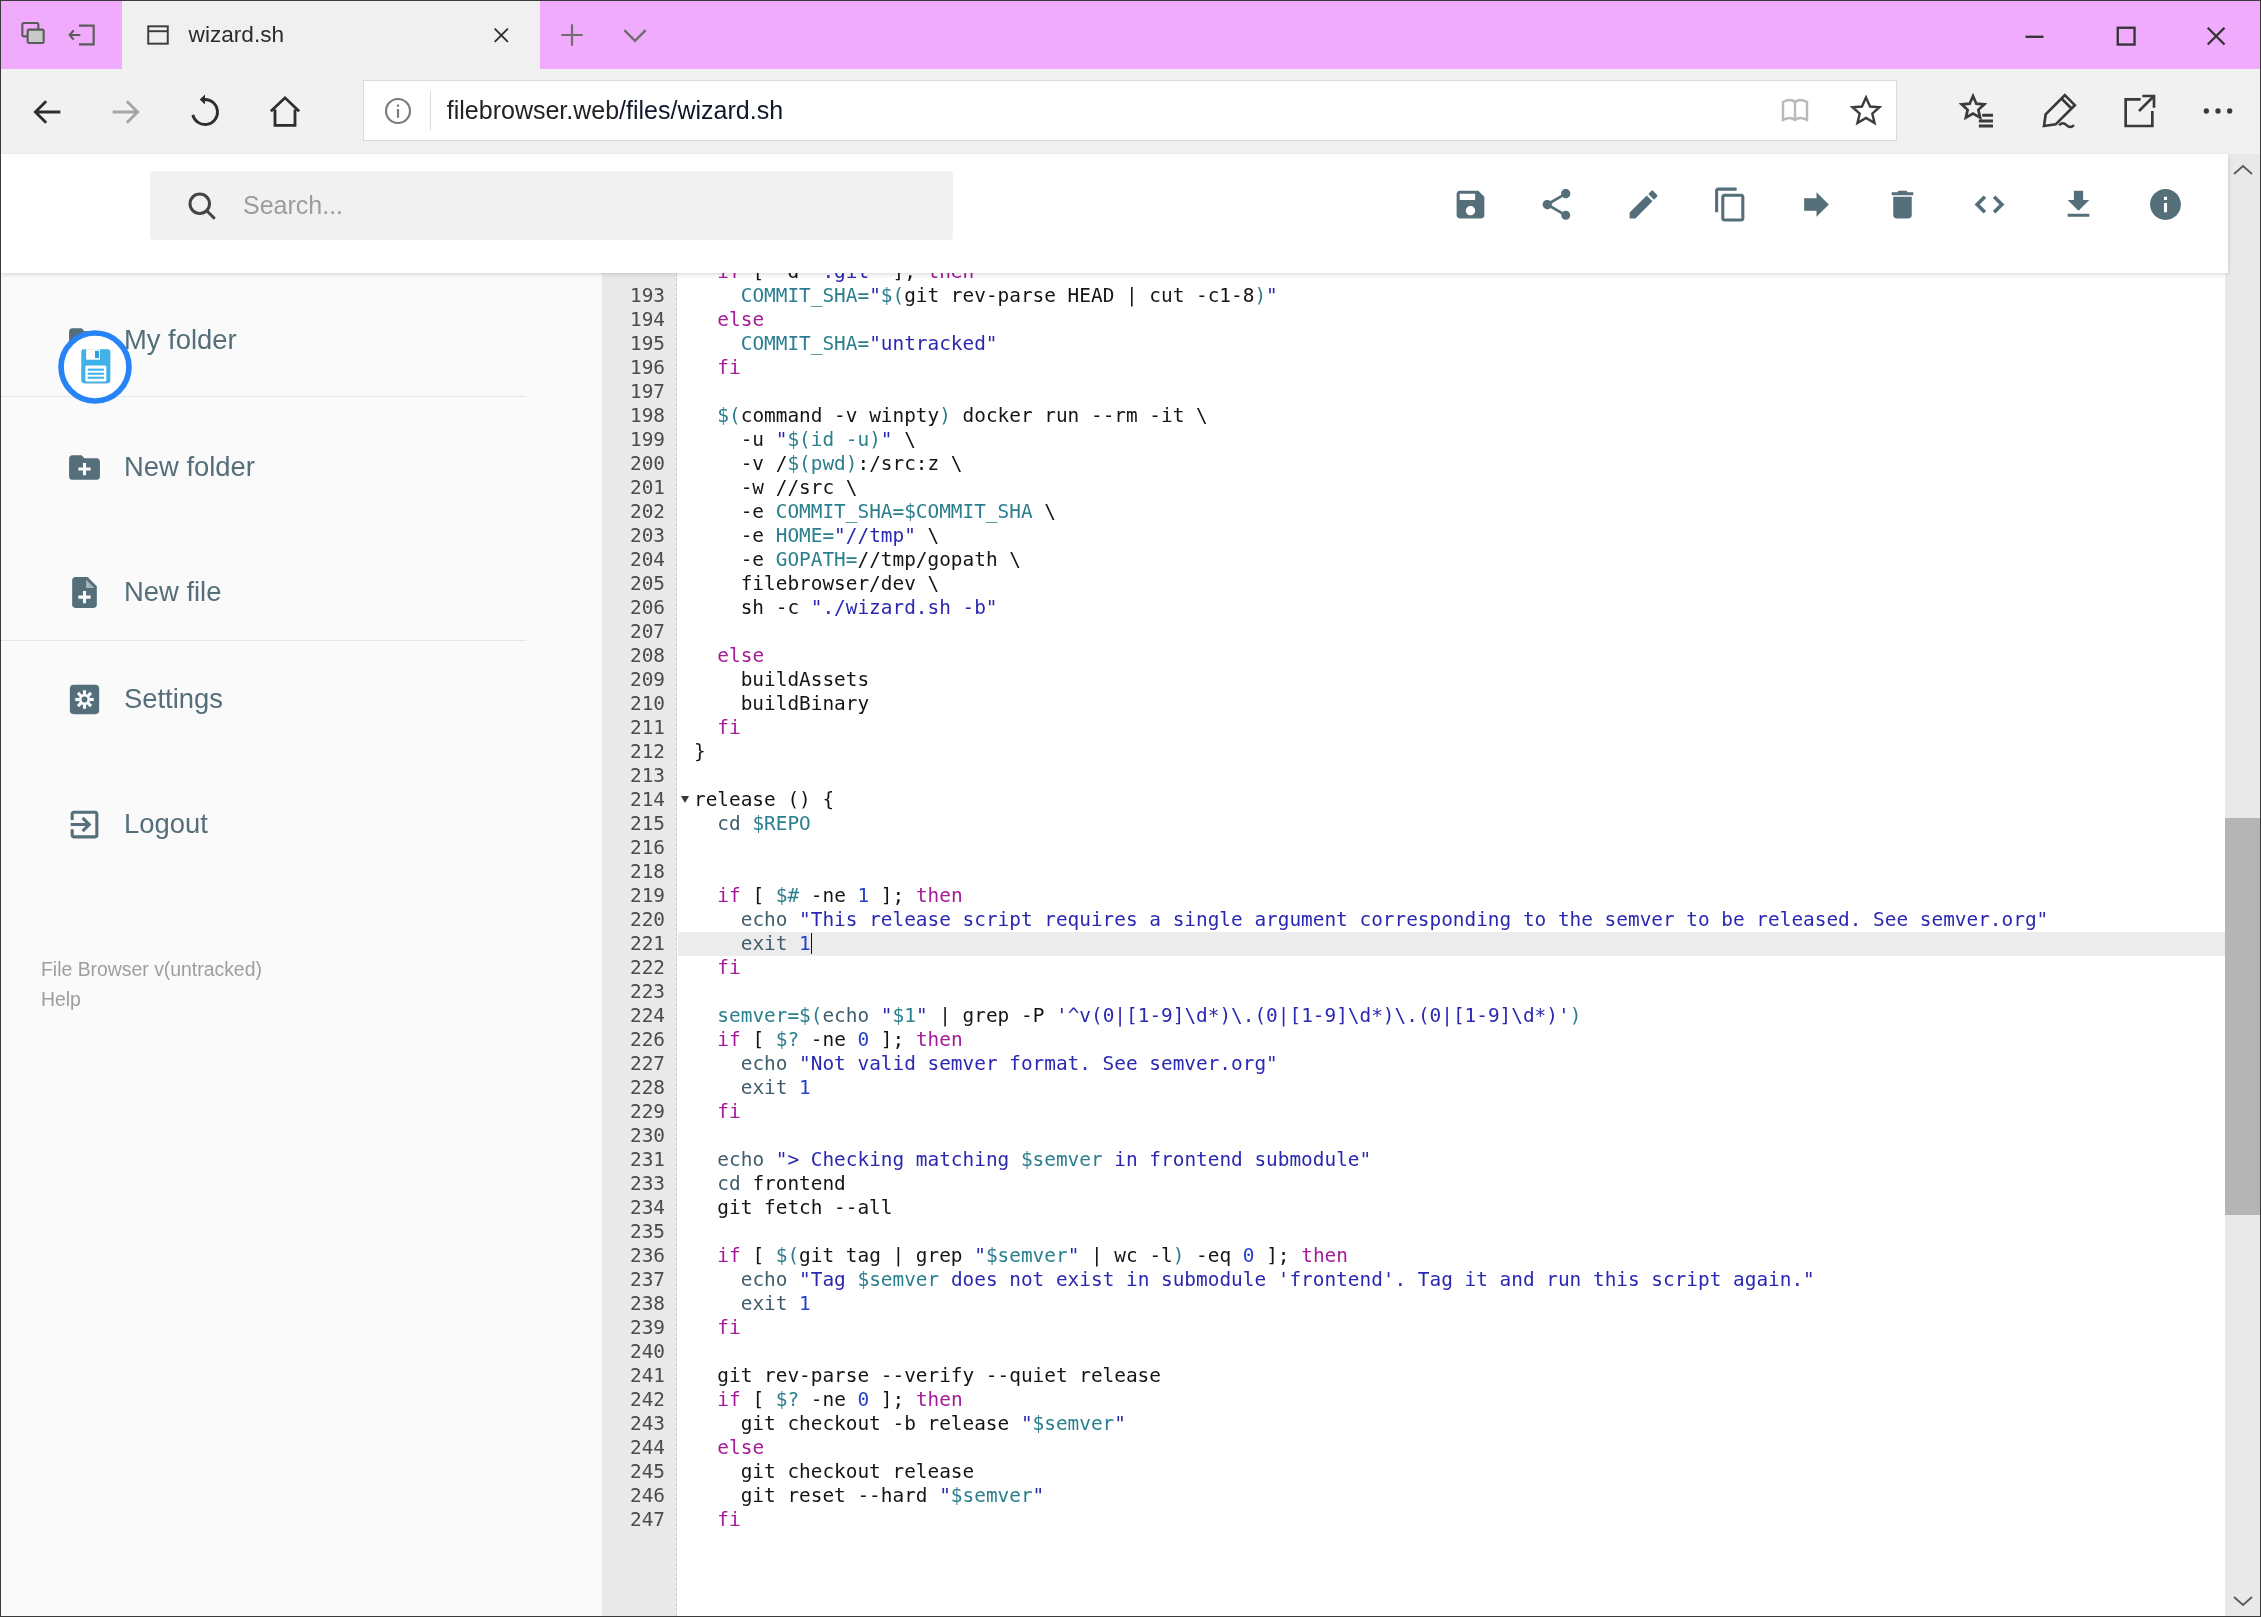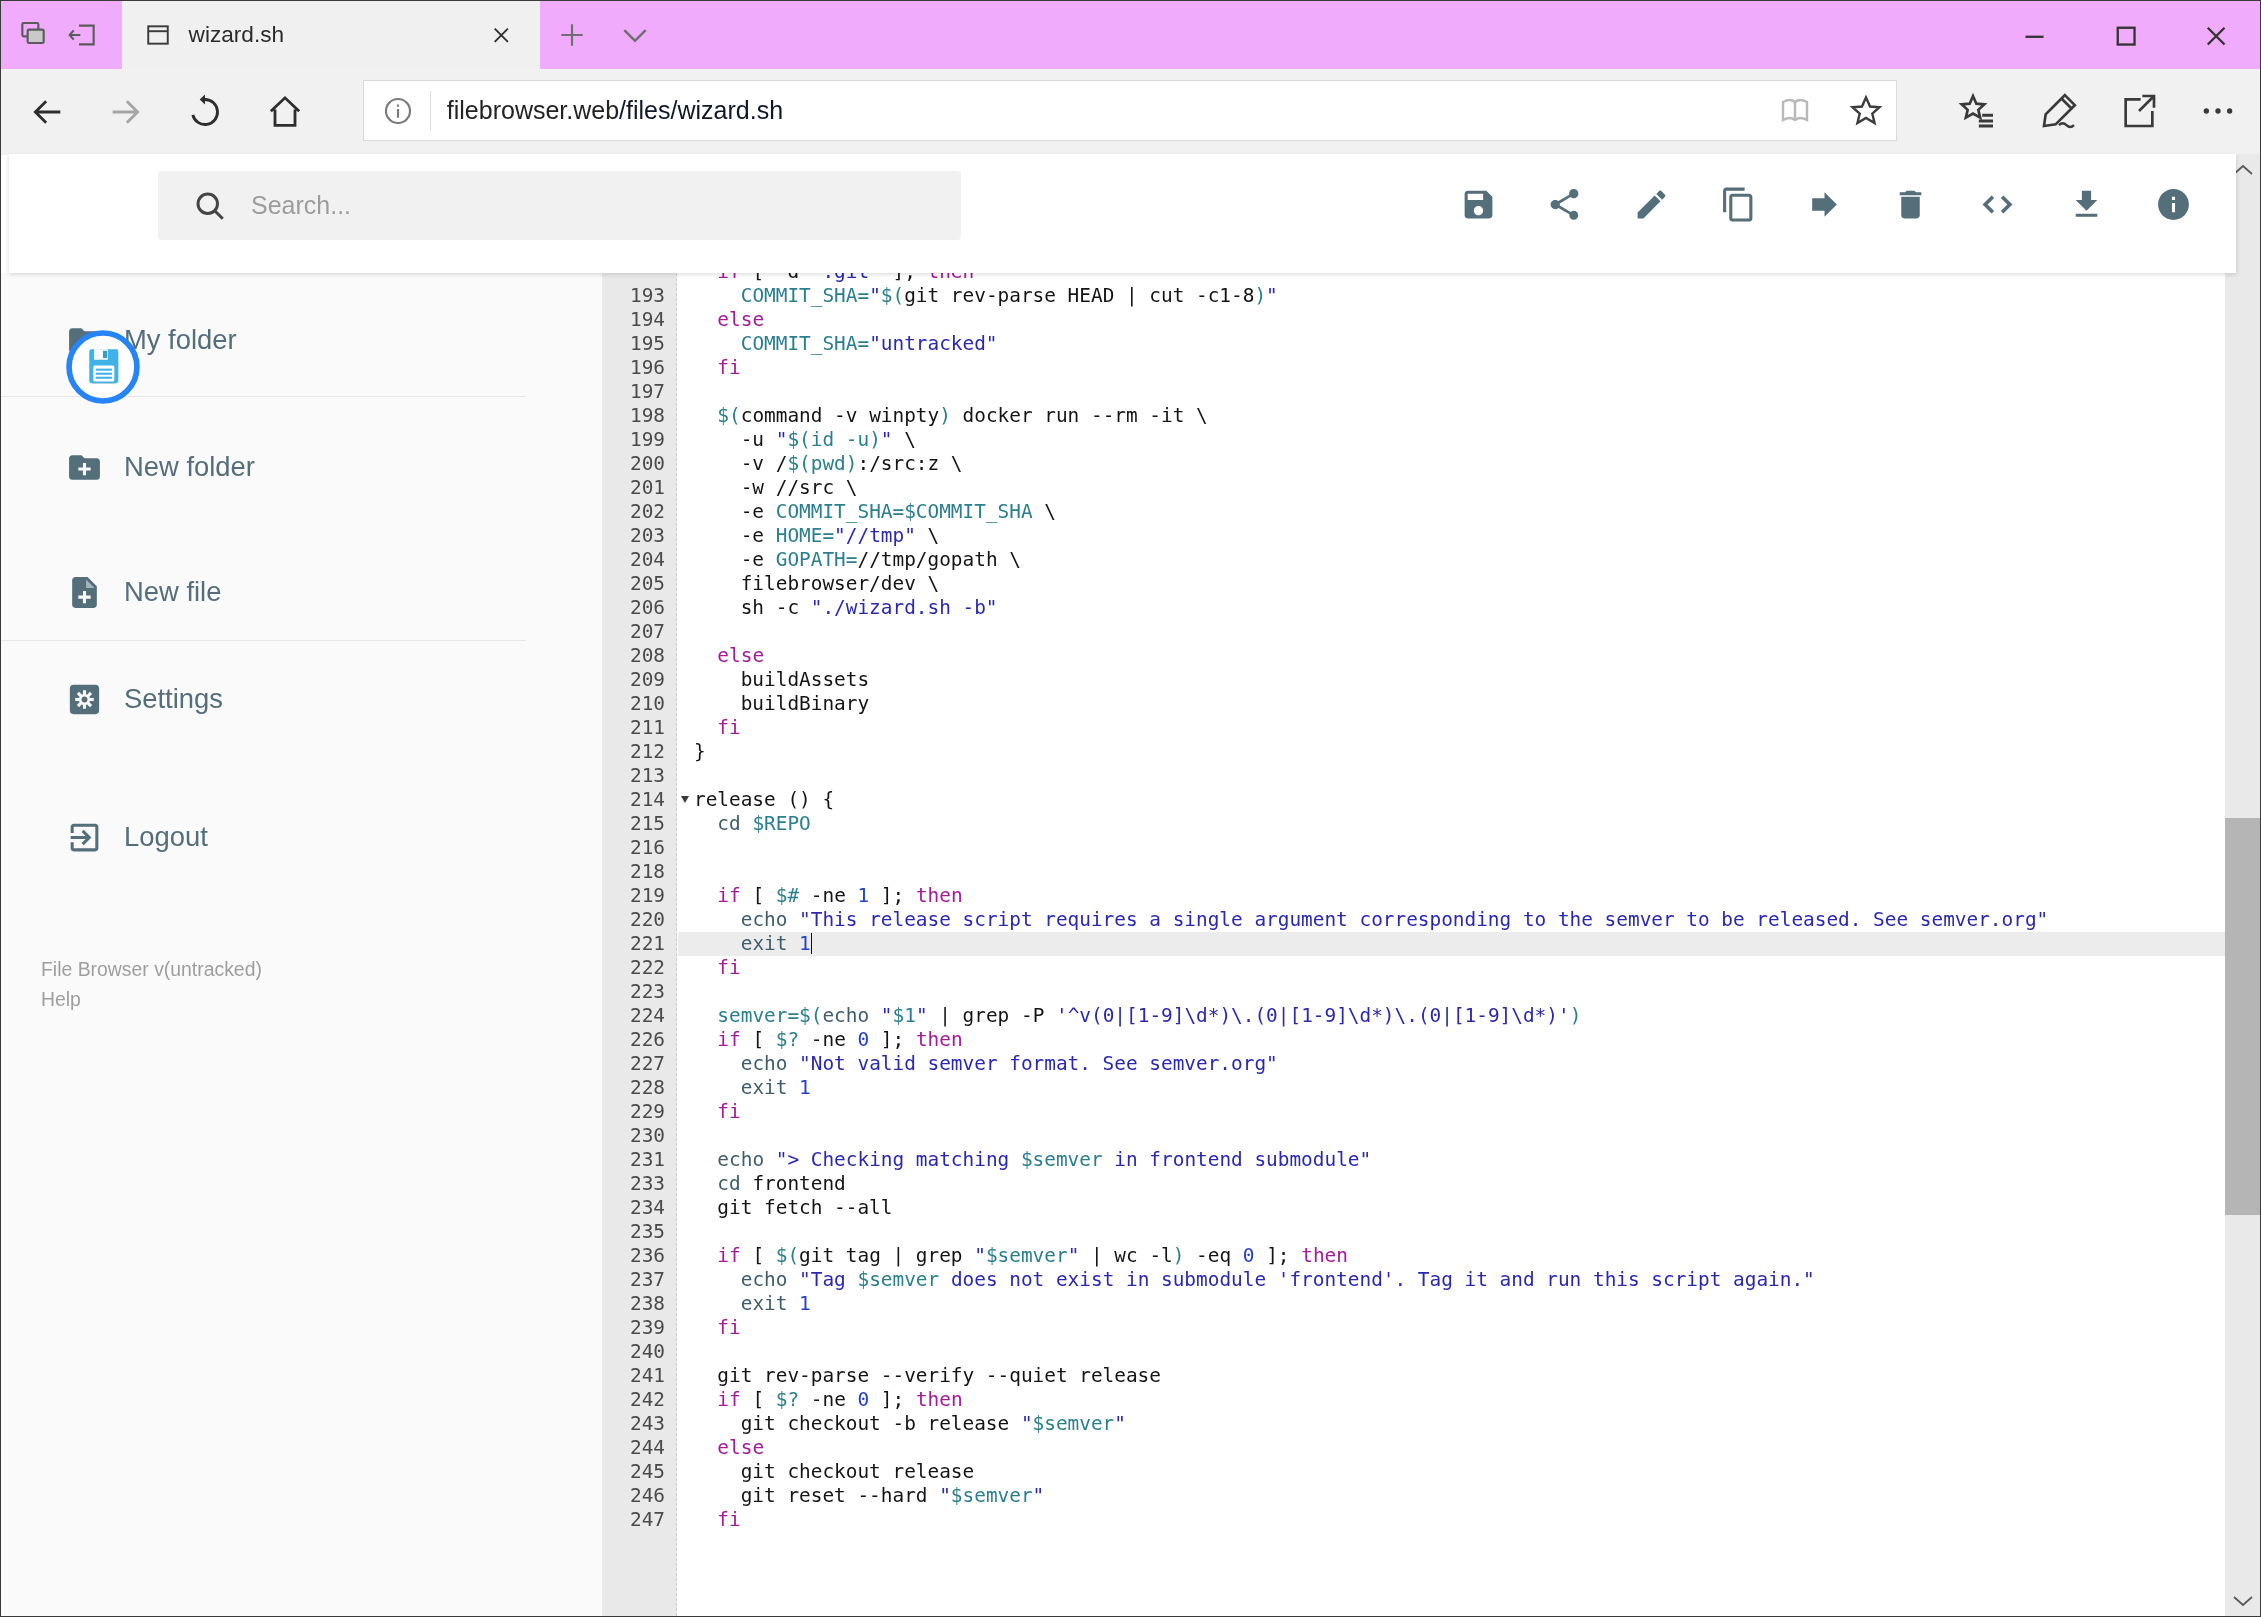--- a/index.html
+++ b/index.html
@@ -28,21 +28,21 @@
     border:0.8px solid #d9d9d9;display:flex;align-items:center;}
   #addressbar .info{margin-left:18px;color:#7a7a7a;}
   #addressbar .divider{width:0.8px;height:40px;background:#dcdcdc;margin-left:16px;}
   #urltext{margin-left:16px;font-size:25px;color:#222;white-space:nowrap;}
   #urltext .path{color:#0f172a;}
   #addressbar .book{position:absolute;left:1413px;color:#b9b9b9;}
   #addressbar .star{position:absolute;left:1484px;color:#3c3c3c;}
   .chromebtn{position:absolute;top:22px;color:#3a3a3a;}
 
   
-  #appheader{position:absolute;left:8px;top:153px;width:2227px;height:119px;background:#fff;
+  #appheader{position:absolute;left:0;top:153px;width:2227px;height:119px;background:#fff;
     box-shadow:0 2.4px 4.8px rgba(0,0,0,.16);z-index:5;}
   #logo{position:absolute;left:56px;top:175px;}
   #searchbox{position:absolute;left:149px;top:17px;width:803px;height:69px;background:#f1f1f1;
     border-radius:4px;display:flex;align-items:center;}
   #searchbox .mag{margin-left:34px;color:#454545;}
   #searchbox input{border:none;outline:none;background:transparent;font-size:25px;
     font-family:"Liberation Sans",sans-serif;color:#333;margin-left:21px;width:646px;}
   #searchbox input::placeholder{color:#9c9c9c;}
   .tool{position:absolute;top:32px;width:37px;height:37px;color:#546e7a;cursor:pointer;}
 
@@ -318,21 +318,21 @@
               <rect x="11" y="6" width="2" height="12" transform="rotate(45 12 12)"></rect>
               <rect x="11" y="6" width="2" height="12" transform="rotate(90 12 12)"></rect>
               <rect x="11" y="6" width="2" height="12" transform="rotate(135 12 12)"></rect>
               <circle cx="12" cy="12" r="3.6"></circle>
             </g>
             <circle cx="12" cy="12" r="1.9" fill="currentColor"></circle>
           </svg>
       </span>
       <span class="slabel">Settings</span>
     </div>
-    <div class="side-item" style="top:527px">
+    <div class="side-item" style="top:514px">
       <span class="sicon">
         <svg width="37" height="37" viewBox="0 0 24 24" fill="currentColor">
             <path d="M10.09 15.59 11.5 17l5-5-5-5-1.41 1.41L12.67 11H3v2h9.67l-2.58 2.59zM19 3H5c-1.1 0-2 .9-2 2v4h2V5h14v14H5v-4H3v4c0 1.1.9 2 2 2h14c1.1 0 2-.9 2-2V5c0-1.1-.9-2-2-2z"></path>
           </svg>
       </span>
       <span class="slabel">Logout</span>
     </div>
     <div id="side-footer">
       <div>File Browser v(untracked)</div>
       <div>Help</div>

